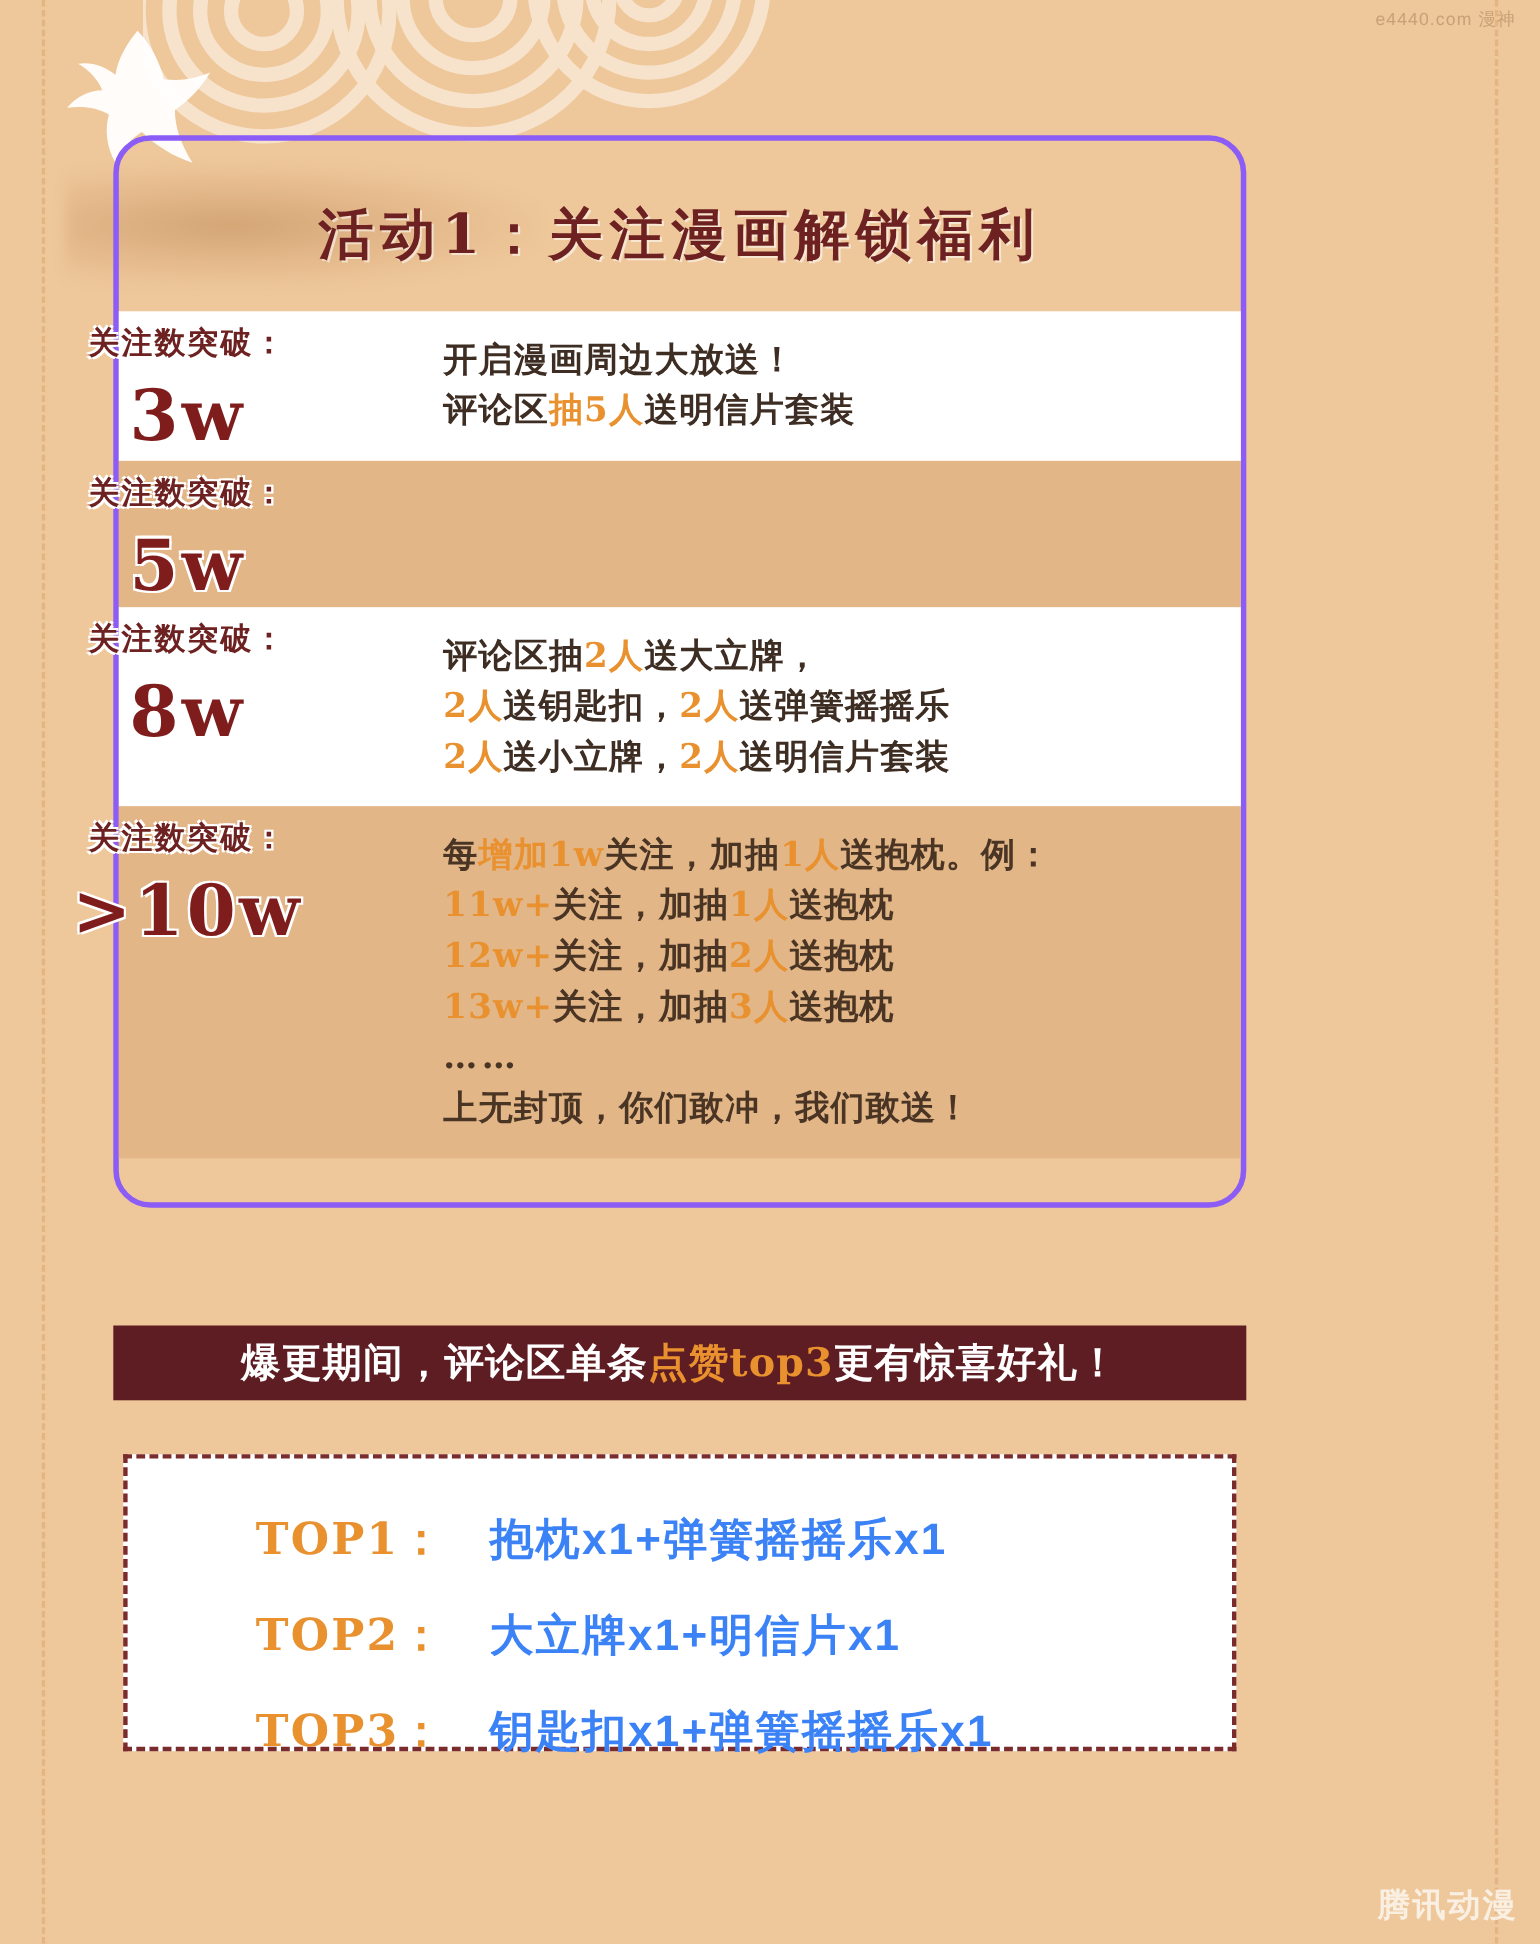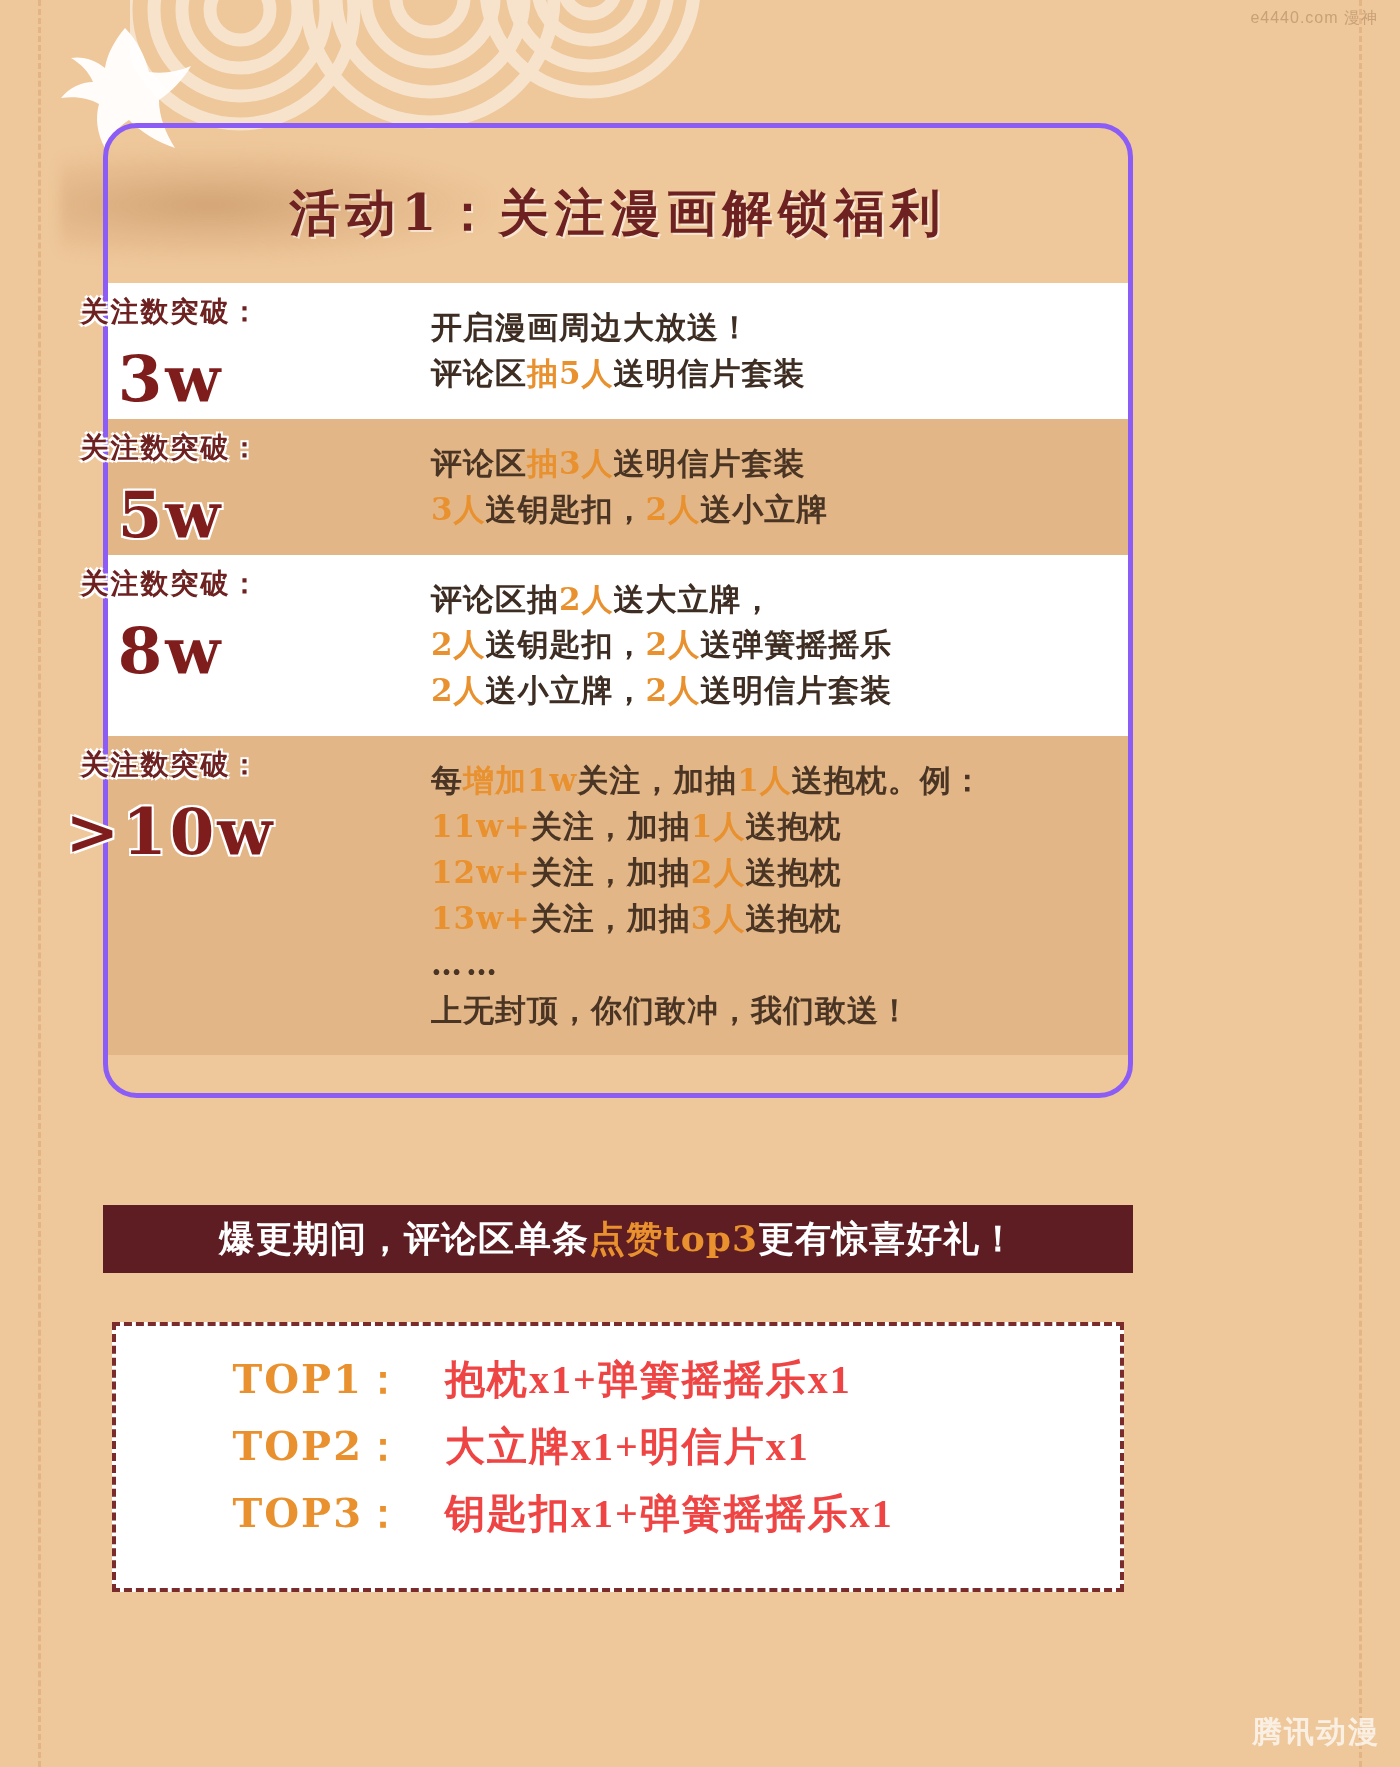--- a/index.html
+++ b/index.html
@@ -91,21 +91,20 @@
     position: absolute;
     left: 0;
     right: 0;
     top: 155px;
   }
   .row {
     position: relative;
     display: flex;
     align-items: flex-start;
     box-sizing: border-box;
-    gap: 28px;
   }
   .row.light { background: #ffffff; }
   .row.tan   { background: #e3b687; }
 
   .row .label {
     width: 295px;
     flex: 0 0 295px;
     padding-top: 10px;
     text-align: center;
     position: relative;
@@ -188,26 +187,27 @@
     font-weight: bold;
     font-size: 40px;
     letter-spacing: 2px;
     color: #e8912e;
     width: 250px;
     text-align: right;
     padding-right: 40px;
     box-sizing: border-box;
   }
   .toprow .prize {
-    font-family: Liberation Serif, serif;
+    font-family: Liberation Sans, sans-serif;
     font-weight: bold;
     font-size: 40px;
     letter-spacing: 2px;
-    color: #ef4444;
+    color: #3b82f6;
     width: 600px;
+    margin-top: 20px;
   }
 
   
   .wm-top {
     position: absolute;
     right: 22px;
     top: 8px;
     font-family: Liberation Sans, sans-serif;
     font-size: 16px;
     color: #c9a077;
@@ -270,24 +270,20 @@
         <div class="body">
           <div><span>开启漫画周边大放送！</span></div>
           <div><span>评论区</span><span class="hl">抽5人</span><span>送明信片套装</span></div>
         </div>
       </div>
       <div class="row tan">
         <div class="label">
           <div class="cap">关注数突破：</div>
           <div class="num">5w</div>
         </div>
-        <div class="body">
-          <div><span>评论区</span><span class="hl">抽3人</span><span>送明信片套装</span></div>
-          <div><span class="hl">3人</span><span>送钥匙扣，</span><span class="hl">2人</span><span>送小立牌</span></div>
-        </div>
       </div>
       <div class="row light">
         <div class="label">
           <div class="cap">关注数突破：</div>
           <div class="num">8w</div>
         </div>
         <div class="body">
           <div><span>评论区抽</span><span class="hl">2人</span><span>送大立牌，</span></div>
           <div><span class="hl">2人</span><span>送钥匙扣，</span><span class="hl">2人</span><span>送弹簧摇摇乐</span></div>
           <div><span class="hl">2人</span><span>送小立牌，</span><span class="hl">2人</span><span>送明信片套装</span></div>

